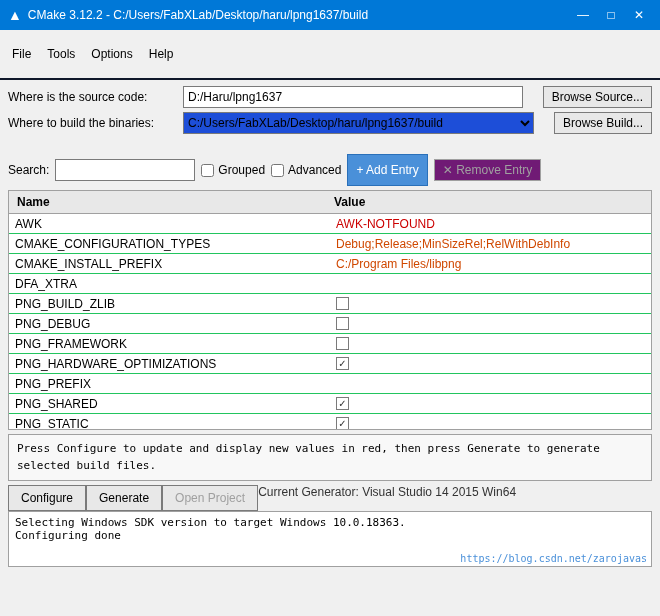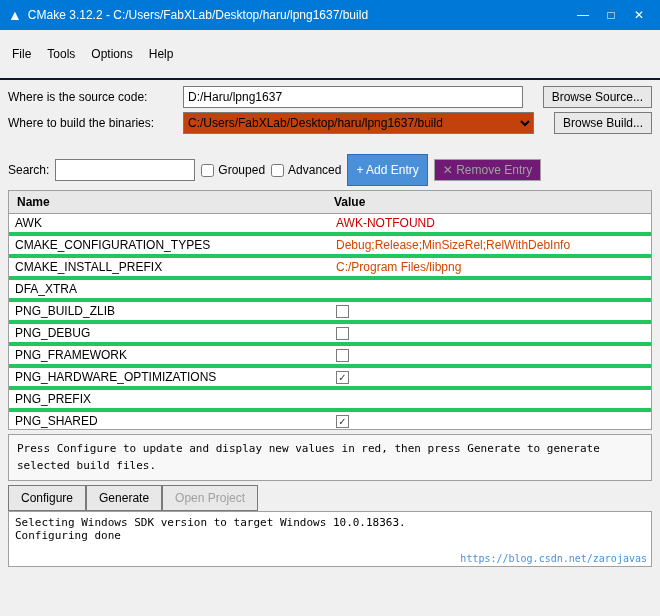--- a/index.html
+++ b/index.html
@@ -154,21 +154,21 @@
       padding: 2px 4px;
     }
     .table-header-cell {
       font-size: 12px;
       font-weight: bold;
       padding: 2px 4px;
     }
     .table-row {
       display: grid;
       grid-template-columns: 1fr 1fr;
-      border-bottom: 4px solid #22c55e;
+      border-bottom: 1px solid #22c55e;
       min-height: 20px;
     }
     .table-cell {
       font-size: 12px;
       padding: 2px 6px;
       display: flex;
       align-items: center;
     }
     .table-cell.red { color: #cc0000; }
     .table-cell.orange { color: #d04800; }
@@ -234,21 +234,21 @@
     }
     .check-box.checked {
       background: white;
       color: #333;
     }
     select.form-input-select {
       flex: 1;
       height: 22px;
       border: 1px solid #7a7a7a;
       font-size: 12px;
-      background: #c2410c;
+      background: #1d4ed8;
     }
   </style>
 </head>
 <body>
 
 <div class="title-bar">
   <div class="title-bar-left">
     <span style="color:white;font-size:14px;">▲</span>
     <span>CMake 3.12.2 - C:/Users/FabXLab/Desktop/haru/lpng1637/build</span>
   </div>
@@ -365,20 +365,21 @@
 
   <div class="hint-text">
     <span>Press Configure to update and display new values in red, then press Generate to generate selected build
 files.</span>
   </div>
 
   <div class="action-bar">
     <button class="action-btn">Configure</button>
     <button class="action-btn">Generate</button>
     <button class="action-btn" disabled="" style="color:#a0a0a0;">Open Project</button>
+    <span class="generator-label">Current Generator: Visual Studio 14 2015 Win64</span>
   </div>
 
   <div class="log-area">
     <div id="log-lines">
         <div>Selecting Windows SDK version  to target Windows 10.0.18363.</div>
         <div>Configuring done</div>
       </div>
     <span class="watermark">https://blog.csdn.net/zarojavas</span>
   </div>
 

